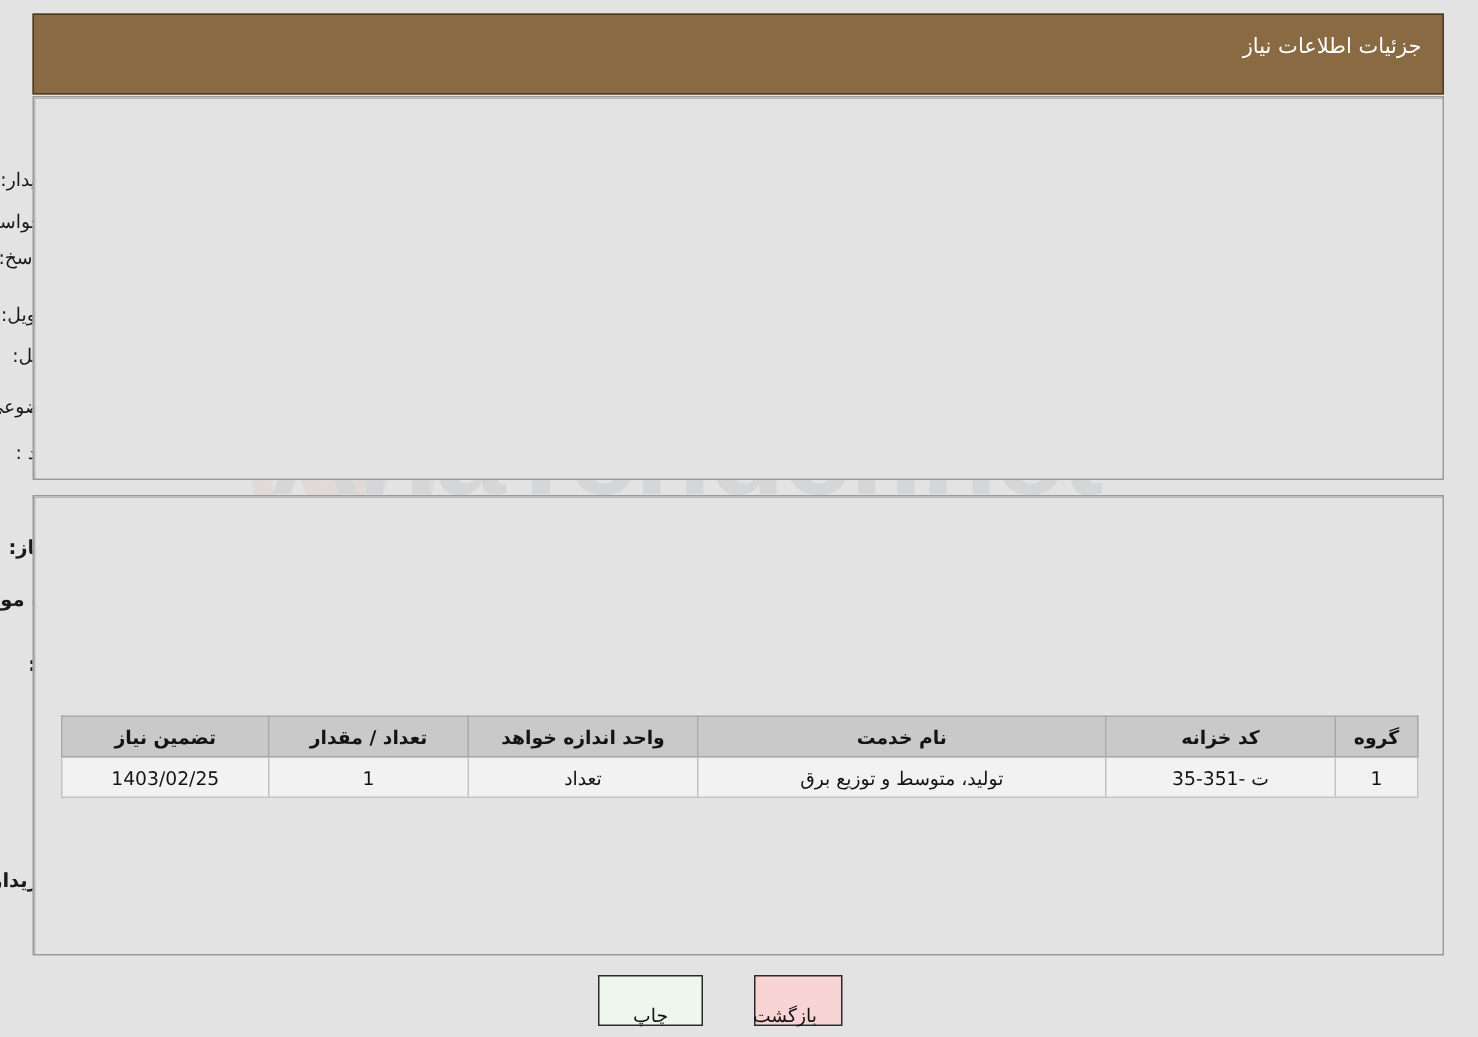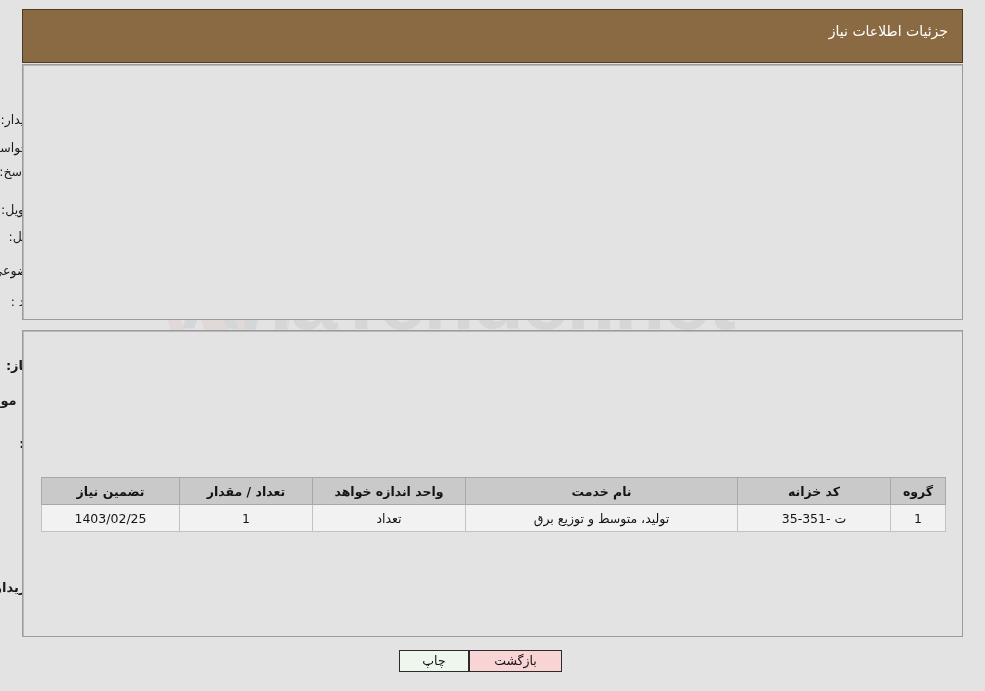--- a/index.html
+++ b/index.html
@@ -218,21 +218,21 @@
     position: absolute;
     height: 22px;
     border: 1px solid #2b2b2b;
     box-sizing: border-box;
     font-size: 12.5px;
     text-align: center;
     line-height: 20px;
     cursor: pointer;
     font-family: "DejaVu Sans", "Liberation Sans", sans-serif;
     color: #141414;
-    padding: 0;
+    padding: 16px;
   }
   #btn-print  { background: #eef7ee; }
   #btn-back   { background: #f9d4d4; }
 </style>
 </head>
 <body>
 
 <div id="watermark">
   <svg class="wm-shield" viewBox="0 0 122 150">
     <path d="M61 3 L116 26 L116 74 C116 112 91 134 61 146 C31 134 6 112 6 74 L6 26 Z" fill="none" stroke="#d9a8a8" stroke-width="13"></path>
@@ -322,14 +322,14 @@
       <td>1</td>
       <td>1403/02/25</td>
     </tr>
   </tbody>
 </table>
 
 <div class="lbl b" style="right:886px; top:580px;">توضیحات خریدار:</div>
 <div class="ta" style="right:76px; top:545px; width:802px; height:80px;">با برنده استعلام بهاء قرارداد منعقد می گردد و تضمین حسن اجرای تعهدات اخذ می گردد و پرداخت از محل اعتبارات داخلی و پس از تایید صورت وضعیت های ارسال شده انجام می گردد.</div>
 <div class="resize-grip" style="right:890px; top:610px;"></div>
 
-<button class="btn" id="btn-back" style="right:423px; top:650px; width:93px;">بازگشت</button>
+<button class="btn" id="btn-back" style="right:423px; top:650px; width:59px;">بازگشت</button>
 <button class="btn" id="btn-print" style="right:516px; top:650px; width:70px;">چاپ</button>
 
 </body></html>

